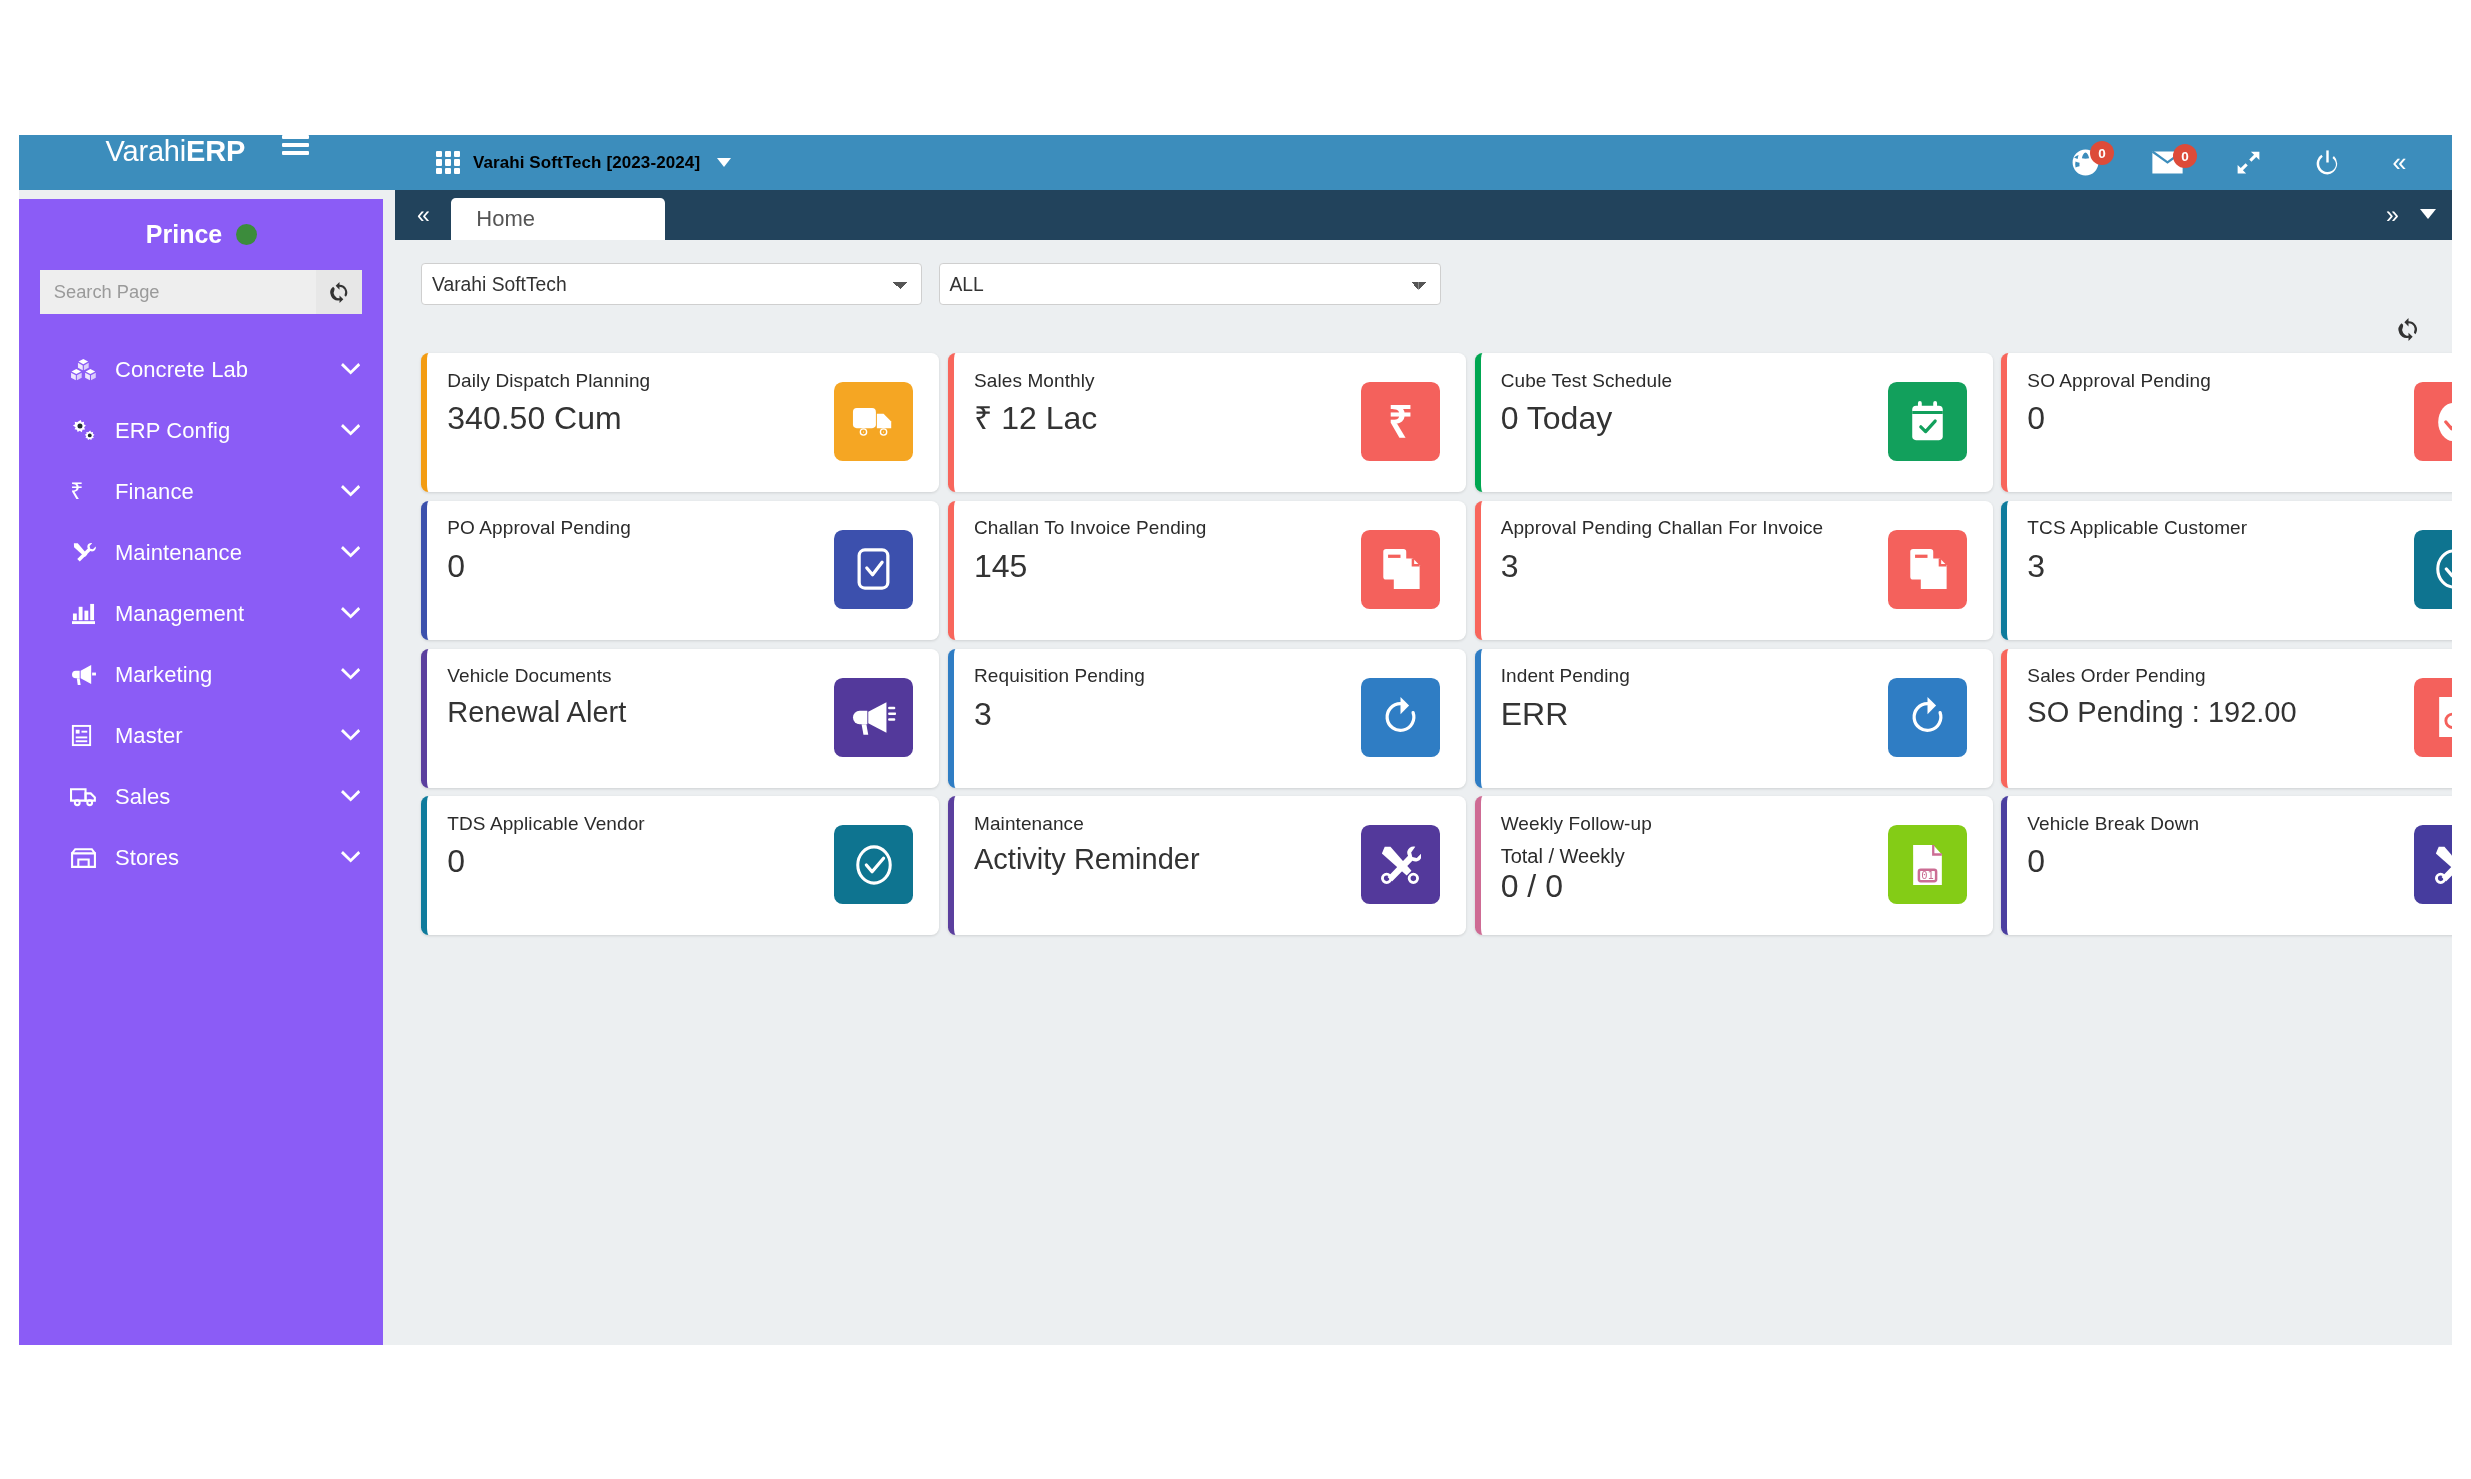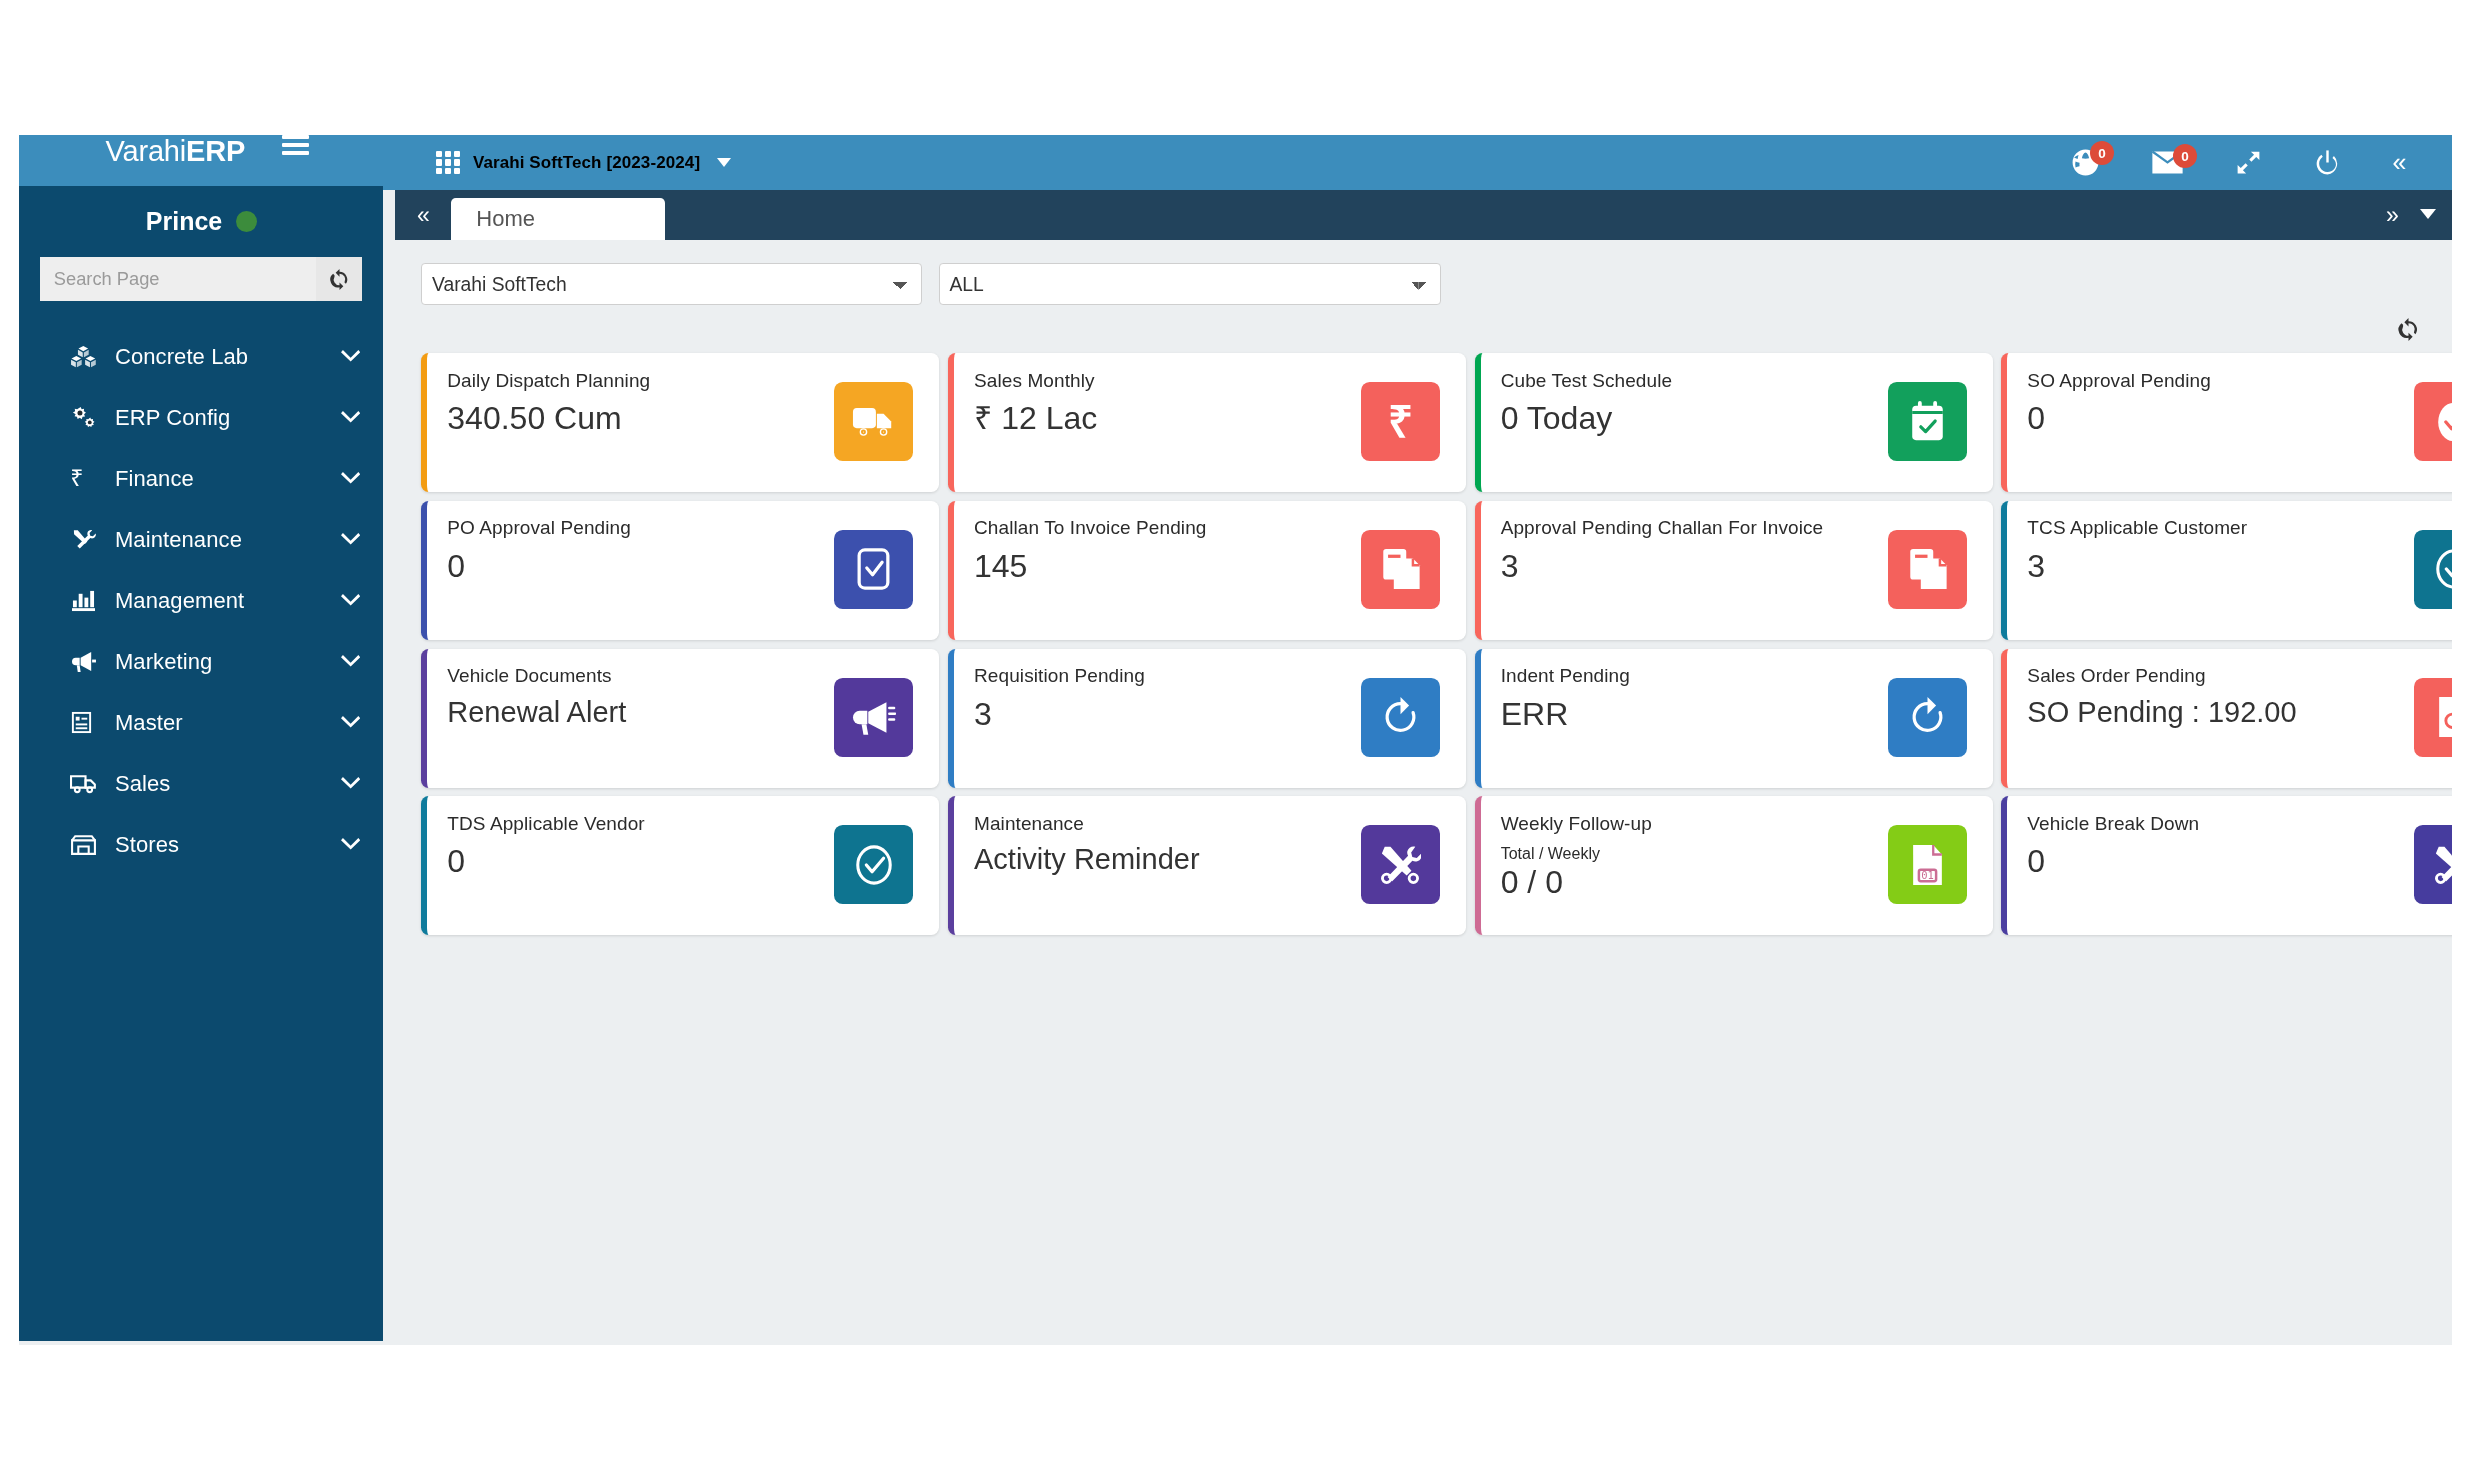--- a/index.html
+++ b/index.html
@@ -73,23 +73,23 @@
     min-width: 24px; height: 24px; border-radius: 50%;
     background: #dd4b39; color: #fff;
     font-size: 13.5px; font-weight: 700;
     display: flex; align-items: center; justify-content: center;
   }
   .icon-white { fill: #ffffff; display: block; }
   .chev-left-dbl { color: #fff; font-size: 25px; line-height: 1; }
 
   
   .sidebar {
-    position: absolute; left: 0; top: 51px;
+    position: absolute; left: 0; top: 64px;
     width: 364px; height: 1155px;
-    background: #0c4a6e;
+    background: #8b5cf6;
   }
   .user-panel {
     height: 71px; display: flex; align-items: center; justify-content: center;
     gap: 13.5px;
   }
   .user-name { color: #ffffff; font-size: 25px; font-weight: 700; }
   .user-dot { width: 21px; height: 21px; border-radius: 50%; background: #3c8c3c; display:block; }
 
   .search-row { display: flex; height: 44px; margin: 0 21px; }
   .search-input {
@@ -177,21 +177,21 @@
     border-left: 6.8px solid #cccccc;
     box-shadow: 0 1px 2.9px rgba(0,0,0,0.13);
     position: relative; padding: 16.4px 21px 0 20px;
     cursor: pointer; overflow: hidden;
   }
   .card-title {
     font-size: 19px; color: #2b2b2b; font-weight: 400;
     letter-spacing: 0.1px; line-height: 1.2;
   }
   .card-sub {
-    font-size: 16px; color: #2b2b2b; margin-top: 9.7px; line-height: 1.1;
+    font-size: 20px; color: #2b2b2b; margin-top: 9.7px; line-height: 1.1;
   }
   .card-value {
     font-size: 32px; color: #333333; font-weight: 400;
     margin-top: 8.7px; line-height: 1.1; white-space: nowrap;
   }
   .card-value.small { font-size: 29px; }
   .card-value.tight { margin-top: 1.9px; }
   .card-icon {
     position: absolute; right: 26px; top: 29px;
     width: 79px; height: 79px; border-radius: 8.7px;

